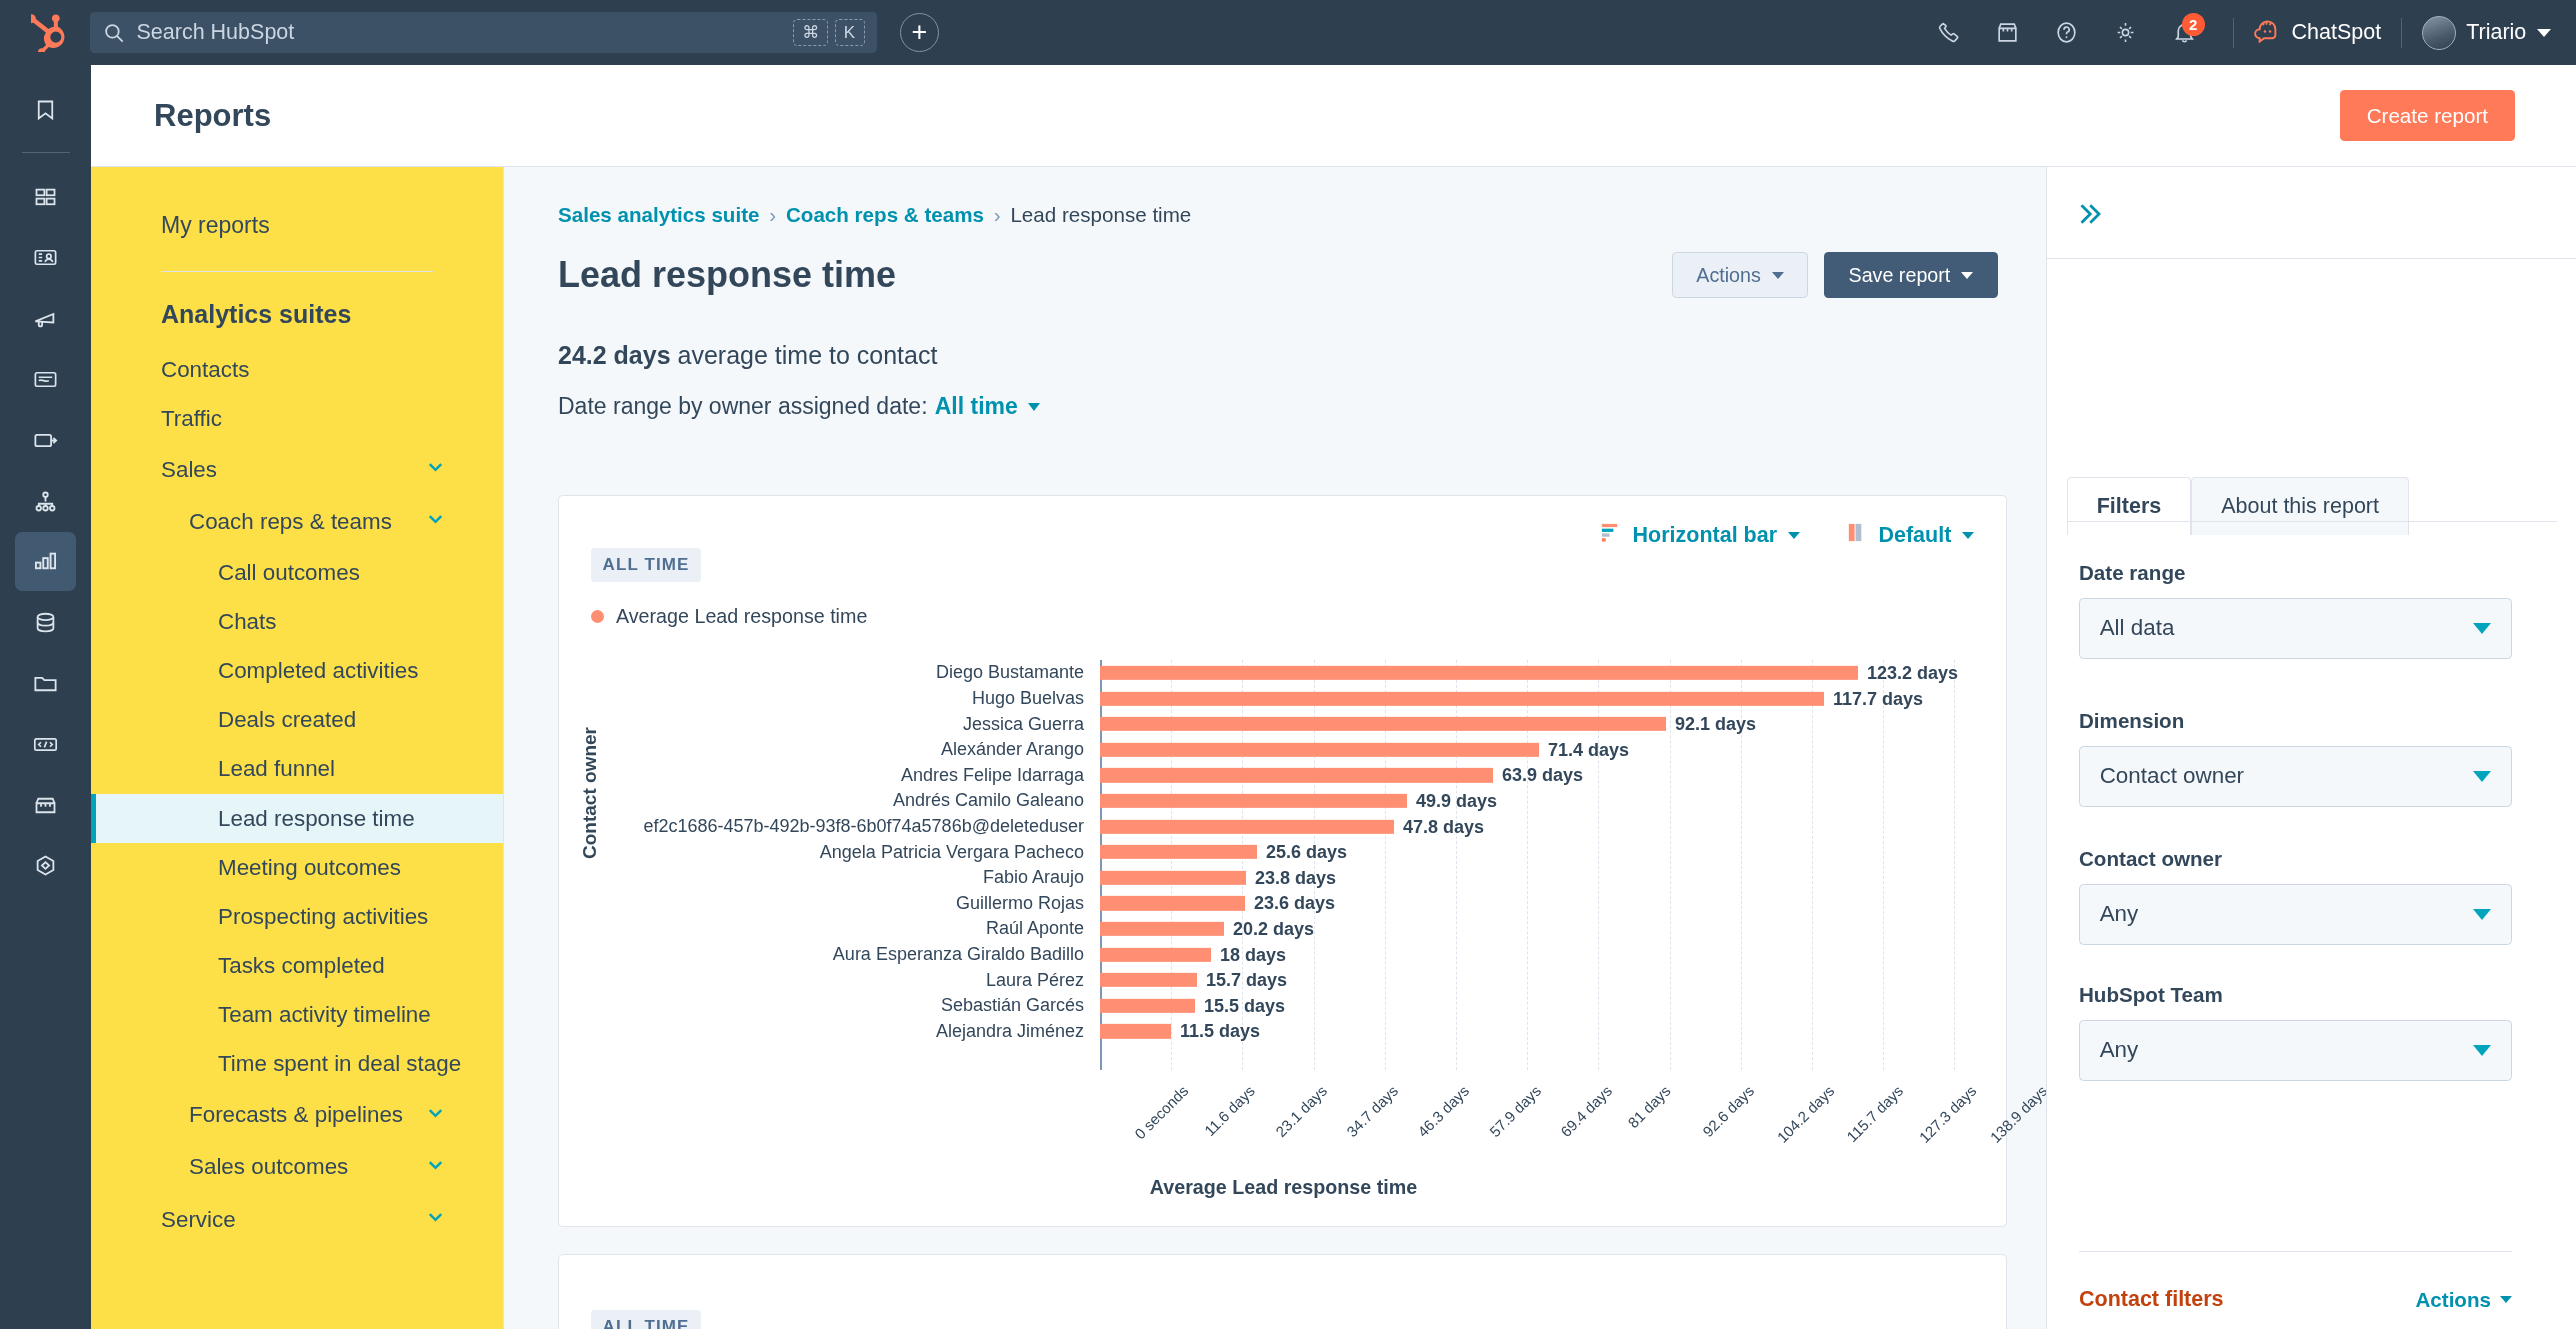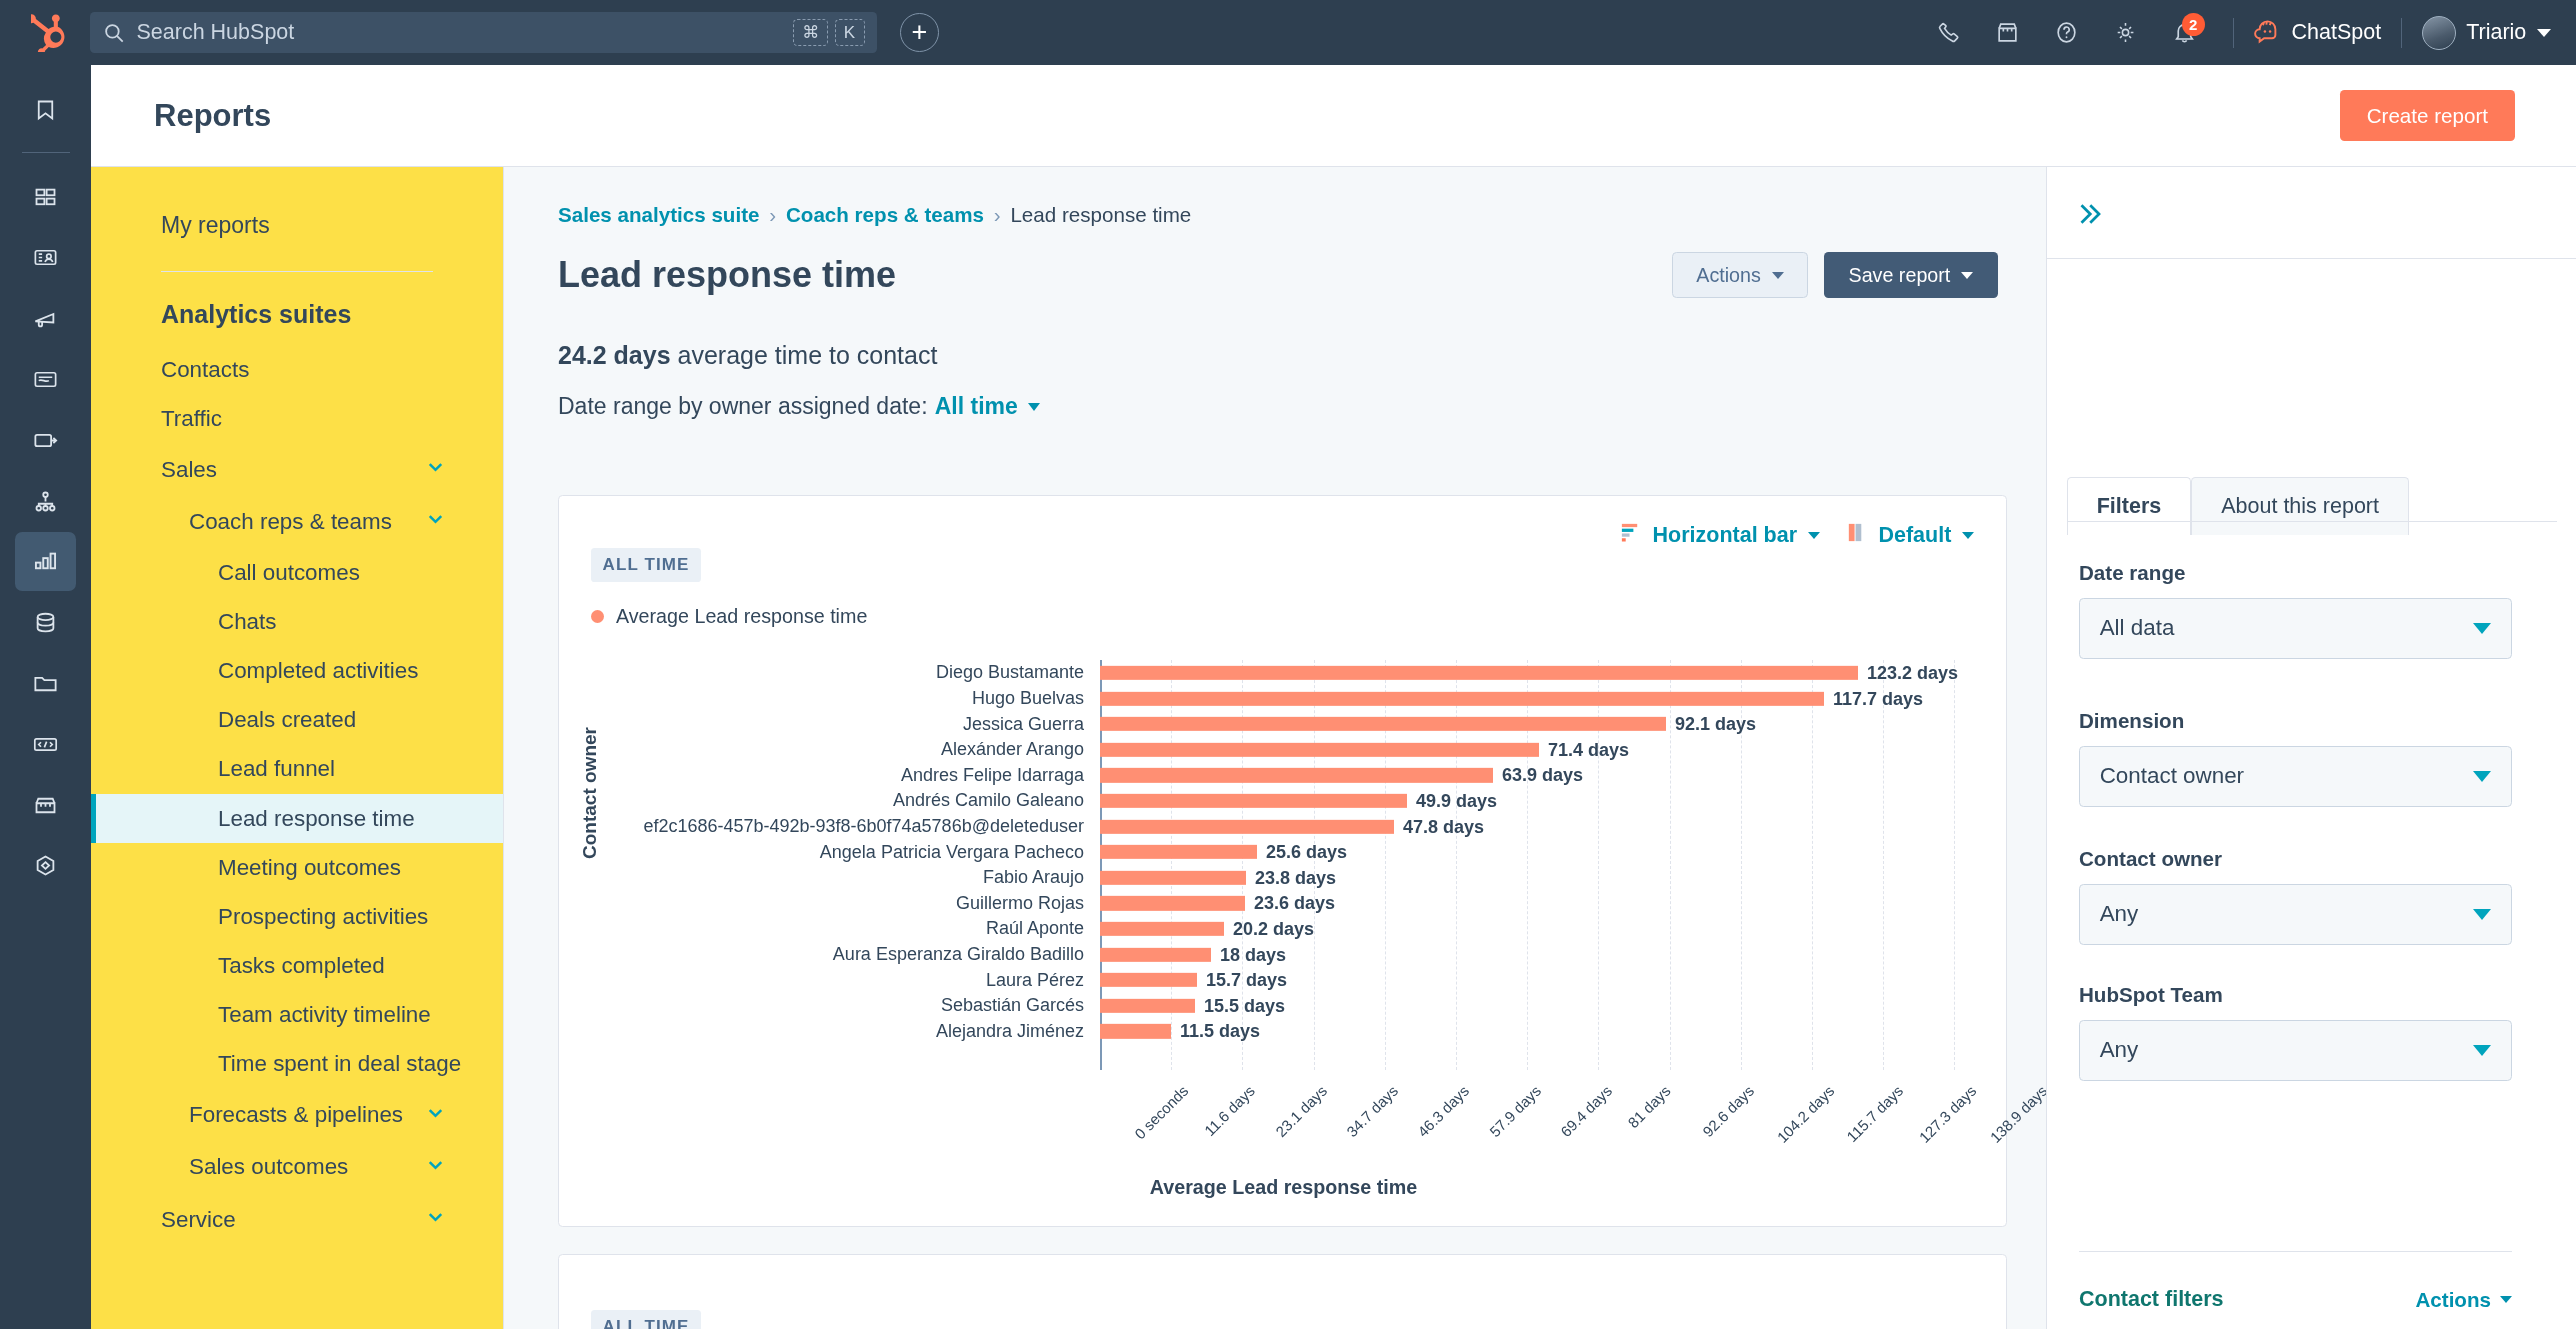--- a/index.html
+++ b/index.html
@@ -153,21 +153,21 @@
   #daterange-row { margin: 23px 0 0 54px; font-size: 23px; color: #33475b; display:flex; align-items:center; gap:7.2px;}
   #daterange-row .dr-value { color: #0091ae; font-weight: bold; cursor: pointer; }
   #daterange-row .caret-t { width:0;height:0;border-left:6.3px solid transparent;border-right:6.3px solid transparent;border-top:8px solid #0091ae; margin-left:2.7px;}
 
   
   #chart-card {
     position: absolute; top: 328px; left: 54px; width: 1449px; height: 732px;
     background: #ffffff; border: 0.9px solid #dfe3eb; border-radius: 4.5px;
   }
   #chart-toolbar {
-    position: absolute; top: 25px; right: 32px; display: flex; align-items: center; gap: 25px;
+    position: absolute; top: 25px; right: 32px; display: flex; align-items: center; gap: 45px;
   }
   .ct-item { display: flex; align-items: center; gap: 10.7px; color: #0091ae; font-size: 21.5px; font-weight: bold; cursor: pointer; }
   #alltime-badge {
     position: absolute; top: 52px; left: 32px;
     background: #eaf0f6; color: #506e91; border-radius: 3.6px;
     font-size: 17px; font-weight: bold; letter-spacing: 1.1px; padding: 7.2px 11.6px;
   }
   #legend {
     position: absolute; top: 109px; left: 32px; display: flex; align-items: center; gap: 11.6px;
     font-size: 19.7px; color: #33475b;
@@ -249,21 +249,21 @@
   }
   .fselect .caret-f {
     margin-left: auto; width:0;height:0;
     border-left:9.8px solid transparent;border-right:9.8px solid transparent;border-top:11.6px solid #00a4bd;
   }
   #cf-divider { position: absolute; top: 1084px; left: 32px; width: 433px; height: 0.9px; background: #dfe3eb; }
   #cf-header {
     position: absolute; top: 1120px; left: 32px; width: 433px;
     display: flex; align-items: center;
   }
-  #cf-title { font-size: 21.5px; font-weight: bold; color: #0f766e; }
+  #cf-title { font-size: 21.5px; font-weight: bold; color: #c2410c; }
   #cf-actions { margin-left: auto; color: #0091ae; font-size: 20.6px; font-weight: bold; display:flex; align-items:center; gap:9px; cursor:pointer;}
   #cf-actions .caret-s { width:0;height:0;border-left:6.3px solid transparent;border-right:6.3px solid transparent;border-top:7.2px solid #0091ae;}
 </style>
 </head>
 <body>
 
 <div id="topnav">
   <div id="hs-logo">
     <svg width="36" height="39" viewBox="0 0 40 44">
       <path d="M30 15.5V9.8a4.4 4.4 0 1 0-4.6 0v5.7a12.3 12.3 0 0 0-5.9 2.6L5.2 6.9A5 5 0 1 0 2.4 11l14.1 11a12.4 12.4 0 0 0 .2 14L12.4 40a4 4 0 1 0 2.9 2.8l4.4-4.4a12.4 12.4 0 1 0 10.3-22.9z

